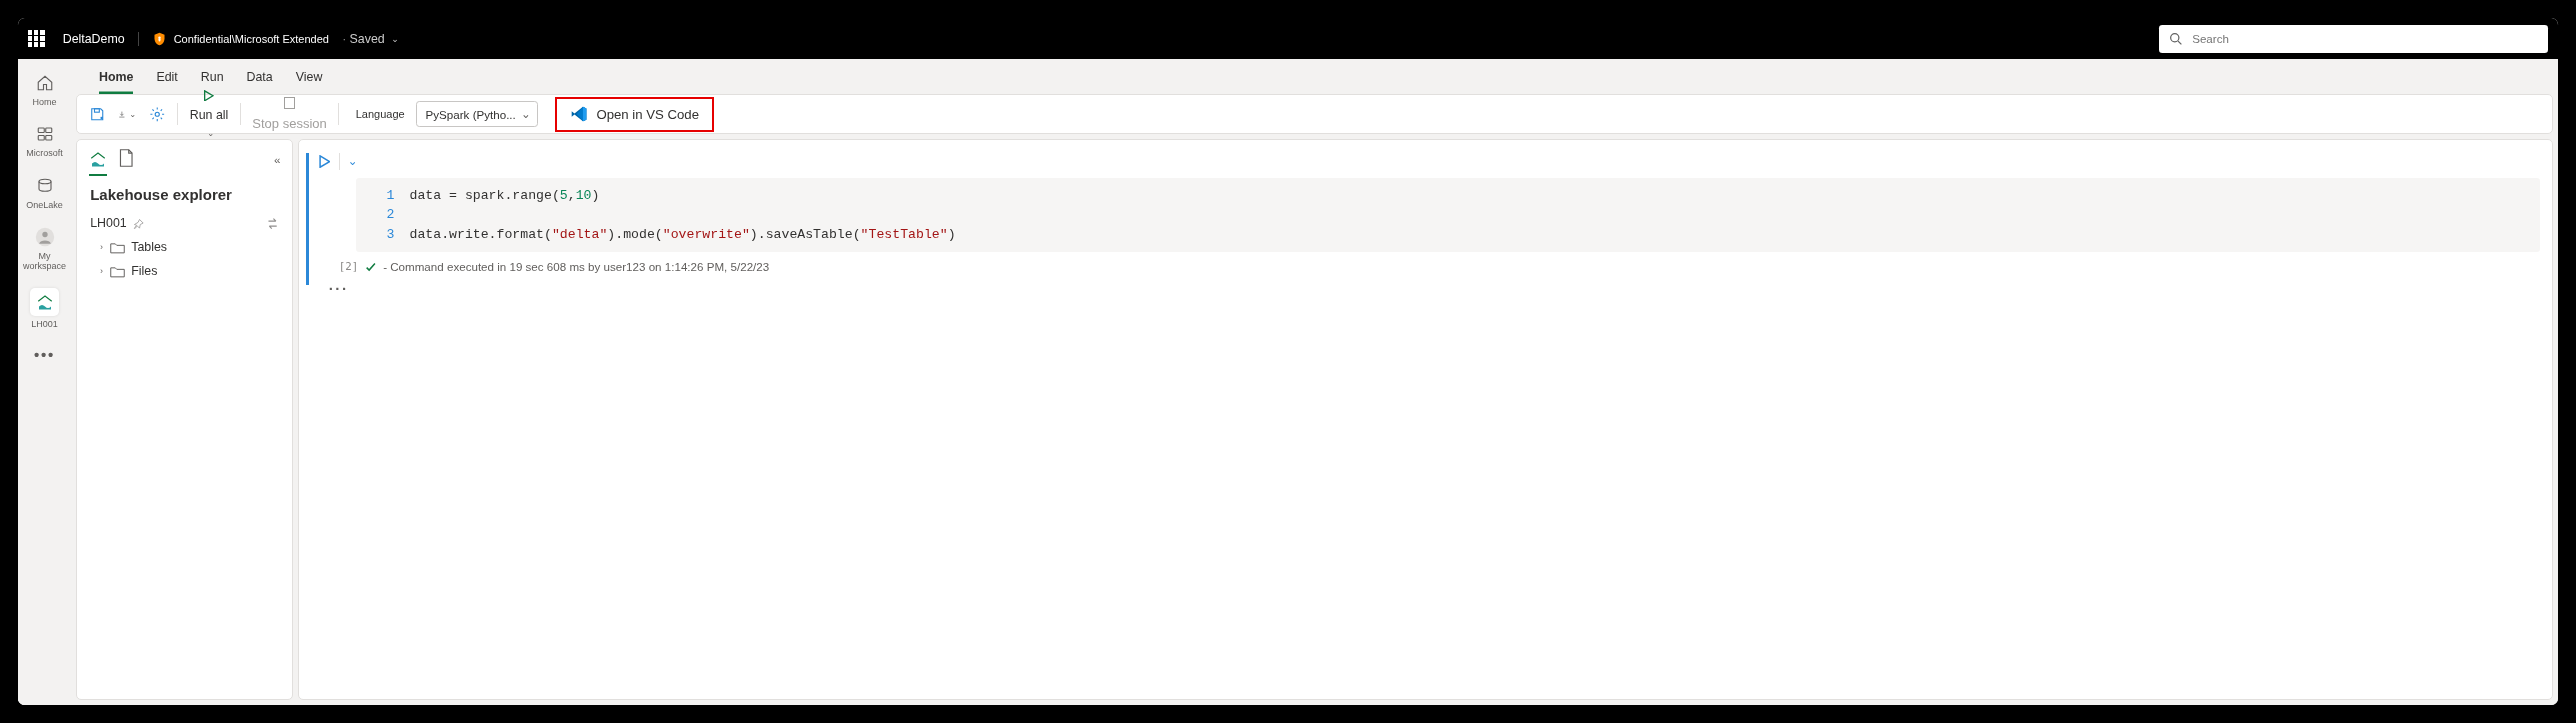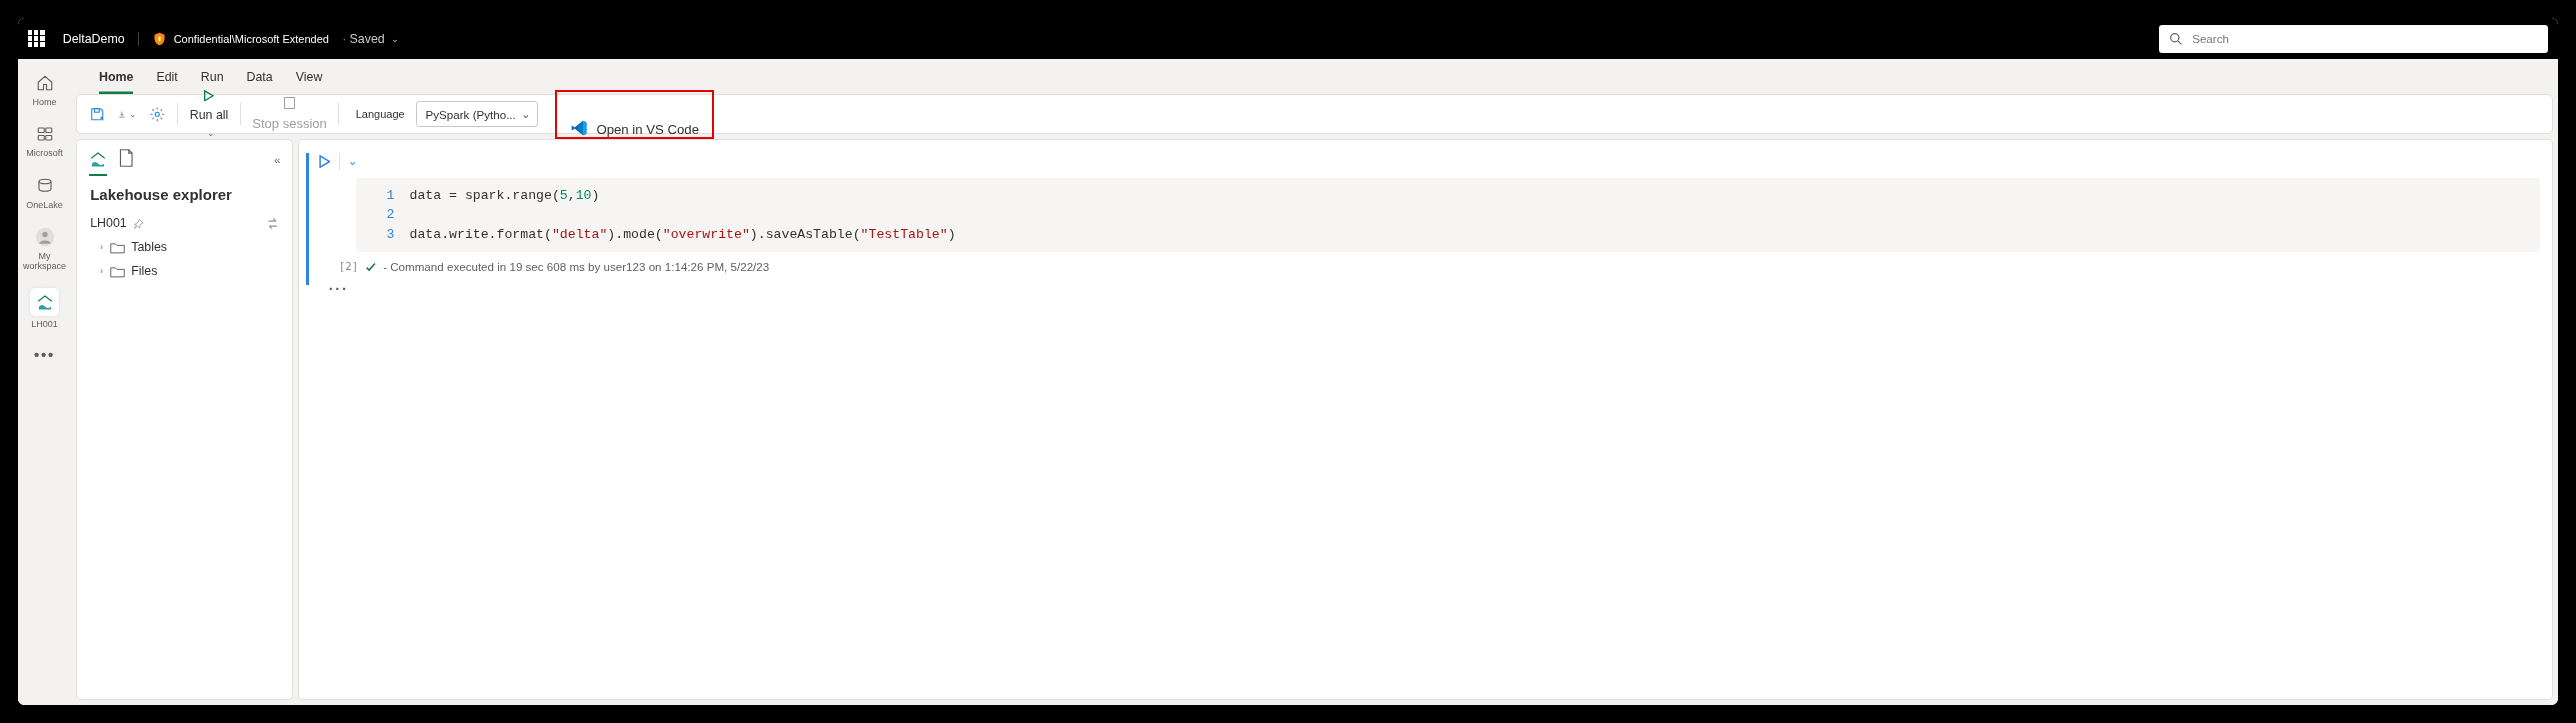--- a/index.html
+++ b/index.html
@@ -45,21 +45,21 @@
     .tool-ico { width: 18px; height: 18px; display:flex; align-items:center; justify-content:center; cursor:pointer;}
     .small-caret { font-size:8.3px; color:#605e5c; margin-left:3.3px;}
     .toolbar-sep { width:0.8px; height:21.5px; background:#e1dfdd; }
     .run-all { display:flex; align-items:center; gap:6.6px; cursor:pointer; font-size:12.4px;flex-direction:column;}
     .play { color:#107c41; width:11.6px; height:11.6px;}
     .stop-rect { width:11.6px; height:11.6px; border:1.2px solid #a19f9d;}
     .stop-text { color:#a19f9d; font-size:13px;}
     .lang-label { font-size:11px; padding-left:5px;}
     .lang-select { border:0.8px solid #c8c6c4; border-radius:3.3px; height:26.5px; padding:0 21.5px 0 8.3px; font-size:11.6px; background:#fff; min-width:108px; position:relative; display:flex; align-items:center; cursor:pointer;}
     .lang-select::after { content:"⌄"; position:absolute; right:6.6px; color:#605e5c; }
-    .vscode-btn { border:2.5px solid #e60000; height:49px; display:flex; align-items:flex-end; gap:8.3px; padding:0 13.2px; cursor:pointer; font-size:13.2px; margin-left:5px;}
+    .vscode-btn { border:2.5px solid #e60000; height:35px; display:flex; align-items:center; gap:8.3px; padding:0 13.2px; cursor:pointer; font-size:13.2px; margin-left:5px;}
     .vscode-logo { width:18px; height:18px; }
 
     
     .body-row { display:flex; flex:1; gap:5px; padding:0 5px 5px 5px; overflow:hidden;}
     .explorer { width:217px; background:#fff; border:0.8px solid #e1dfdd; border-radius:5px; display:flex; flex-direction:column;}
     .explorer-top { display:flex; align-items:center; padding:8.3px 11.6px; gap:11.6px;}
     .exp-ico { width:18px; height:18px;}
     .exp-tab-underline { width:18px; height:2.5px; background:#107c41; margin-left:11.6px; margin-top:-5px; margin-bottom:5px;}
     .collapse-caret { margin-left:auto; font-size:11.6px; cursor:pointer; color:#605e5c;}
     .explorer-title { font-size:15px; font-weight:600; padding:5px 13.2px 8.3px;}

